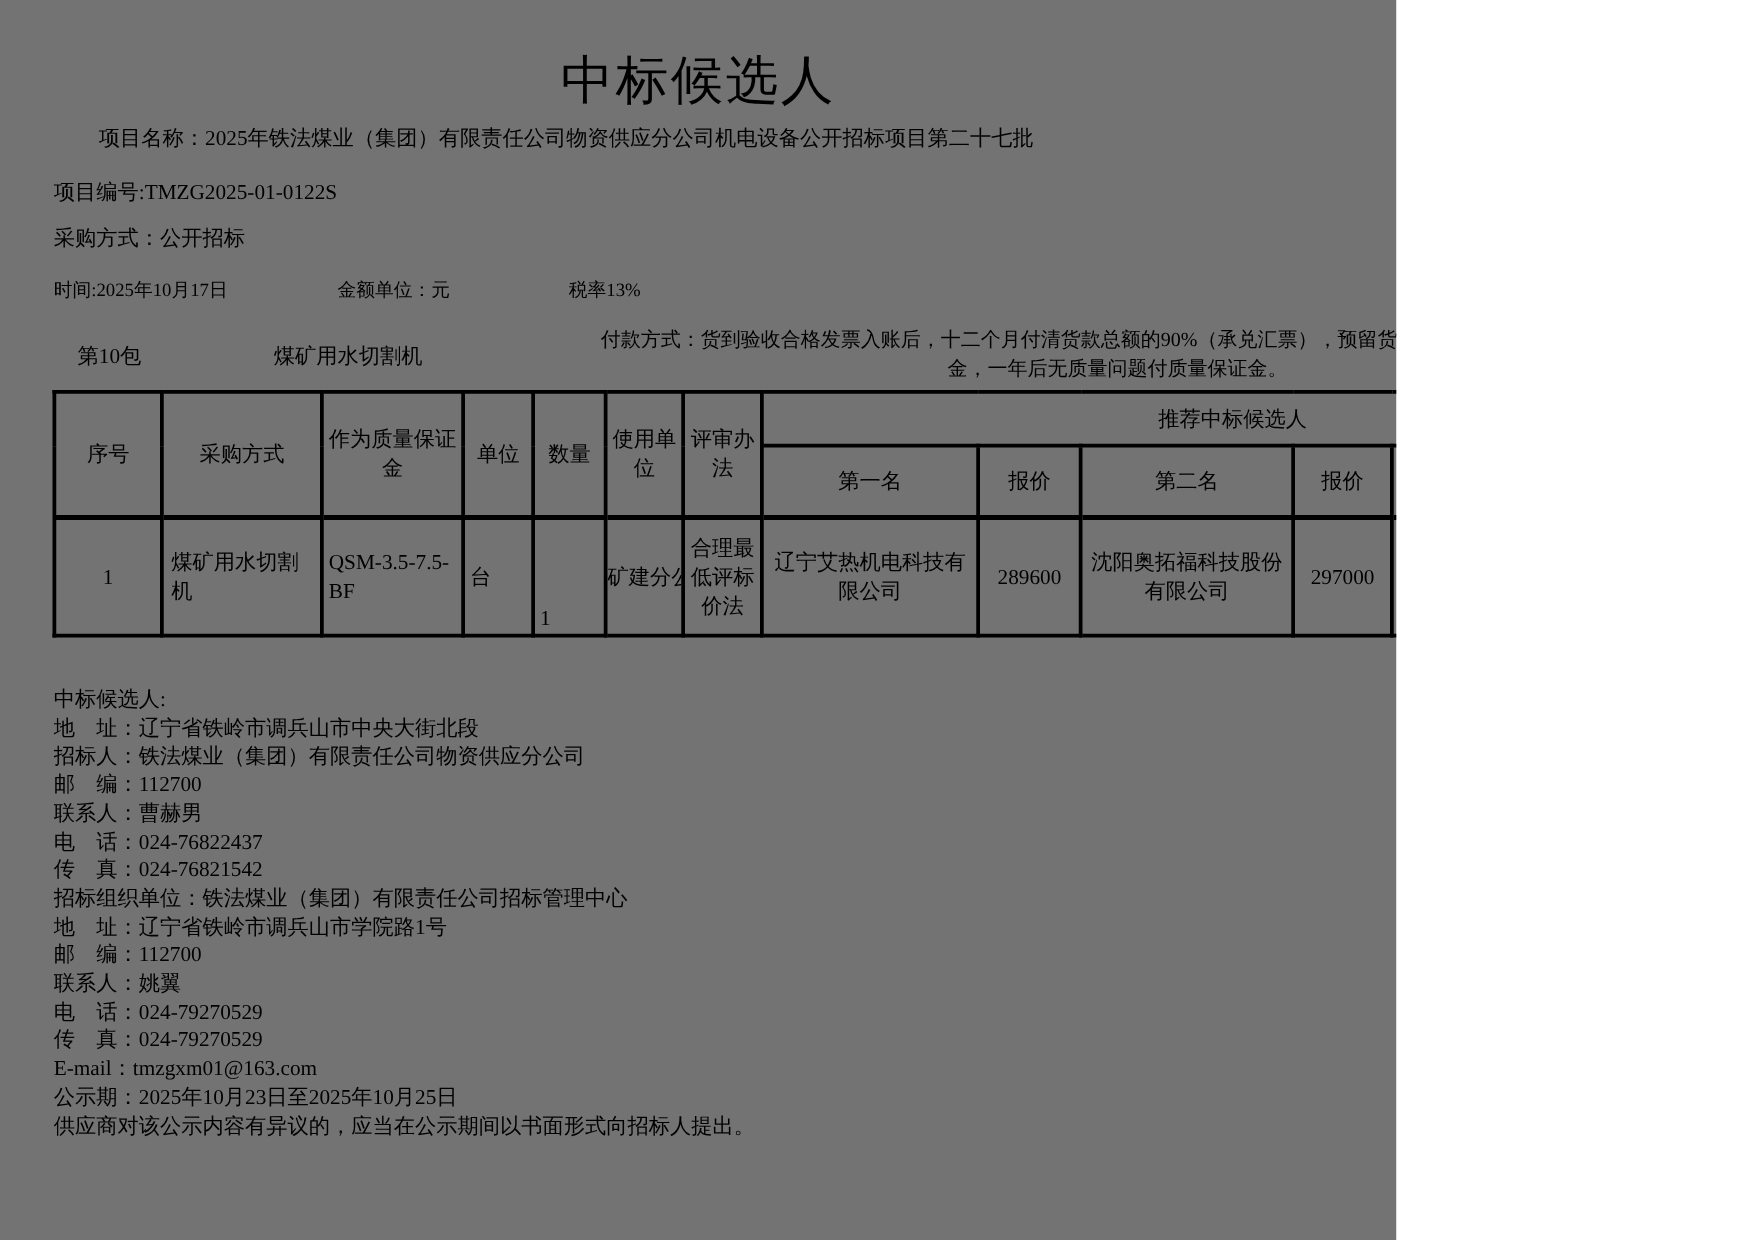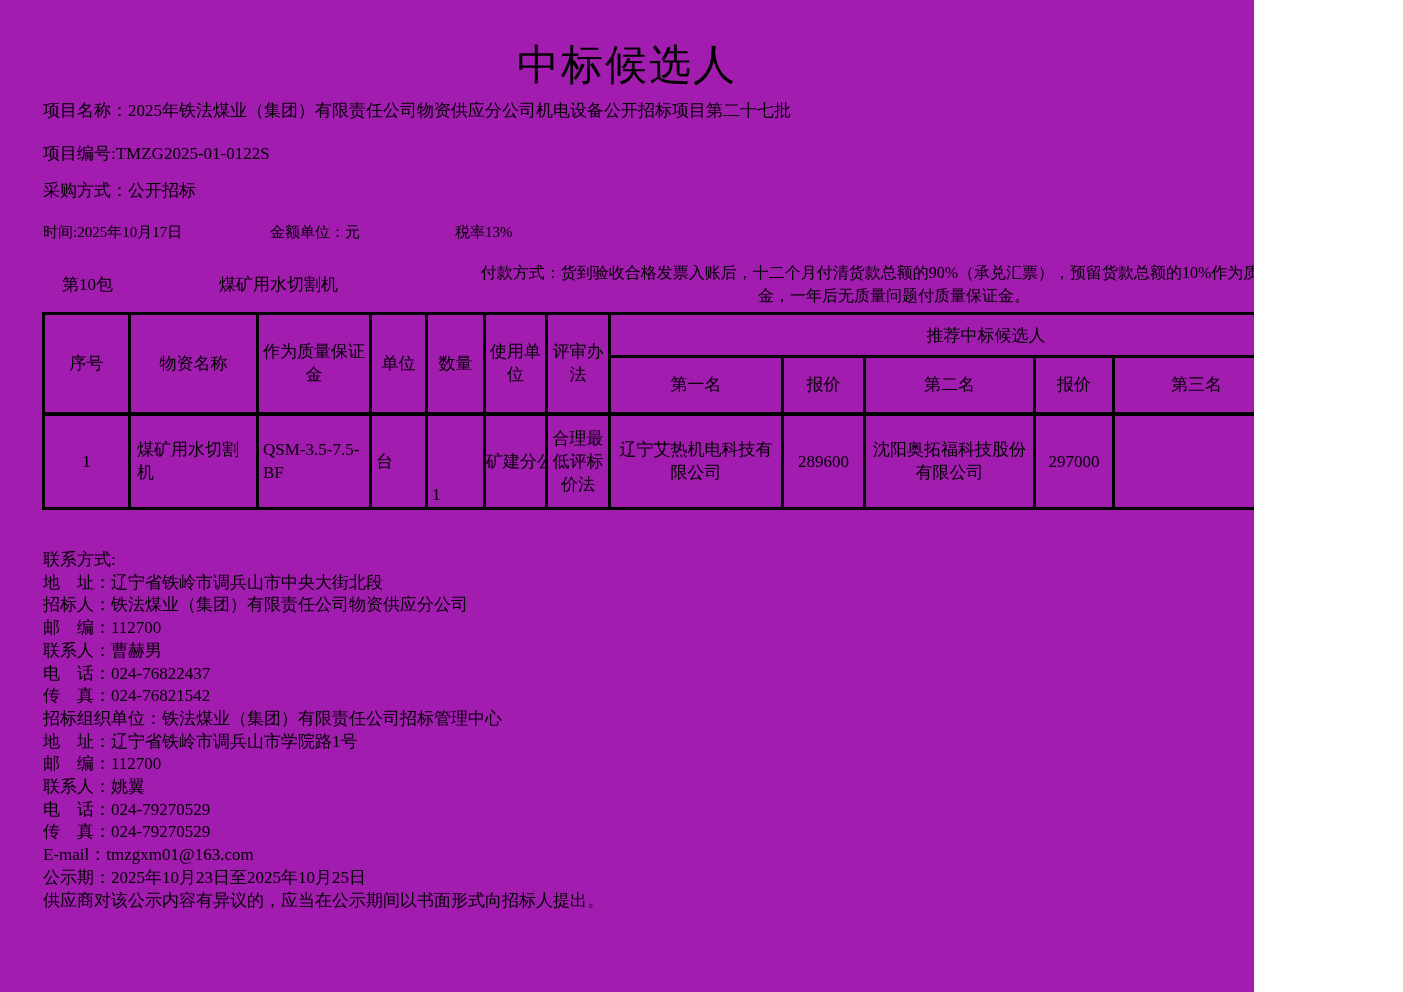--- a/index.html
+++ b/index.html
@@ -1,29 +1,29 @@
 <!DOCTYPE html>
 <html><head>
 <meta charset="utf-8">
 <style>
   html,body{margin:0;padding:0;background:#fff;}
   .page{
     position:relative;
-    width:1254px;height:992px;
-    background:#a21caf;color:#000;
+    width:1117px;height:992px;
+    background:#737373;color:#000;
     font-family:"Liberation Serif","DejaVu Serif",serif;
     overflow:hidden;
   }
   .title{
     position:absolute;top:38px;left:0;width:100%;
     text-align:center;font-size:42px;line-height:54px;
     font-weight:400;letter-spacing:2px;
   }
   .meta-line{position:absolute;left:43px;font-size:17px;line-height:20px;white-space:pre;}
-  .meta-1{top:101px;}
+  .meta-1{top:101px;margin-left:36px;}
   .meta-2{top:144px;}
   .meta-3{top:181px;}
   .meta-row{position:absolute;top:223px;left:0;width:100%;height:22px;font-size:15px;}
   .meta-row .seg1{position:absolute;left:43px;white-space:pre;}
   .meta-row .seg2{position:absolute;left:270px;white-space:pre;}
   .meta-row .seg3{position:absolute;left:455px;white-space:pre;}
   .pkg-no{position:absolute;left:62px;top:273px;font-size:17px;white-space:pre;}
   .pkg-name{position:absolute;left:219px;top:273px;font-size:17px;white-space:pre;}
   .payment{
     position:absolute;left:468px;top:262px;width:852px;
@@ -92,21 +92,21 @@
         <col style="width:173px">
         <col style="width:82px">
       <col style="width:170px">
         <col style="width:79px">
         <col style="width:166px">
       <col style="width:83px">
     </colgroup>
     <thead>
       <tr class="hdr-top">
         <th rowspan="2">序号</th>
-        <th rowspan="2">物资名称</th>
+        <th rowspan="2">采购方式</th>
         <th rowspan="2">作为质量保证金</th>
         <th rowspan="2">单位</th>
         <th rowspan="2">数量</th>
         <th rowspan="2">使用单位</th>
         <th rowspan="2">评审办法</th>
         <th colspan="6">推荐中标候选人</th>
       </tr>
       <tr class="hdr-sub">
         <th>第一名</th>
         <th>报价</th>
@@ -129,21 +129,21 @@
         <td>289600</td>
         <td class="c-cand">沈阳奥拓福科技股份有限公司</td>
         <td>297000</td>
         <td class="c-cand"></td>
         <td></td>
       </tr>
     </tbody>
   </table>
 
   <div class="contact">
-    <div class="contact-line">联系方式:</div>
+    <div class="contact-line">中标候选人:</div>
     <div class="contact-line">地　址：辽宁省铁岭市调兵山市中央大街北段</div>
     <div class="contact-line">招标人：铁法煤业（集团）有限责任公司物资供应分公司</div>
     <div class="contact-line">邮　编：112700</div>
     <div class="contact-line">联系人：曹赫男</div>
     <div class="contact-line">电　话：024-76822437</div>
     <div class="contact-line">传　真：024-76821542</div>
     <div class="contact-line">招标组织单位：铁法煤业（集团）有限责任公司招标管理中心</div>
     <div class="contact-line">地　址：辽宁省铁岭市调兵山市学院路1号</div>
     <div class="contact-line">邮　编：112700</div>
     <div class="contact-line">联系人：姚翼</div>

